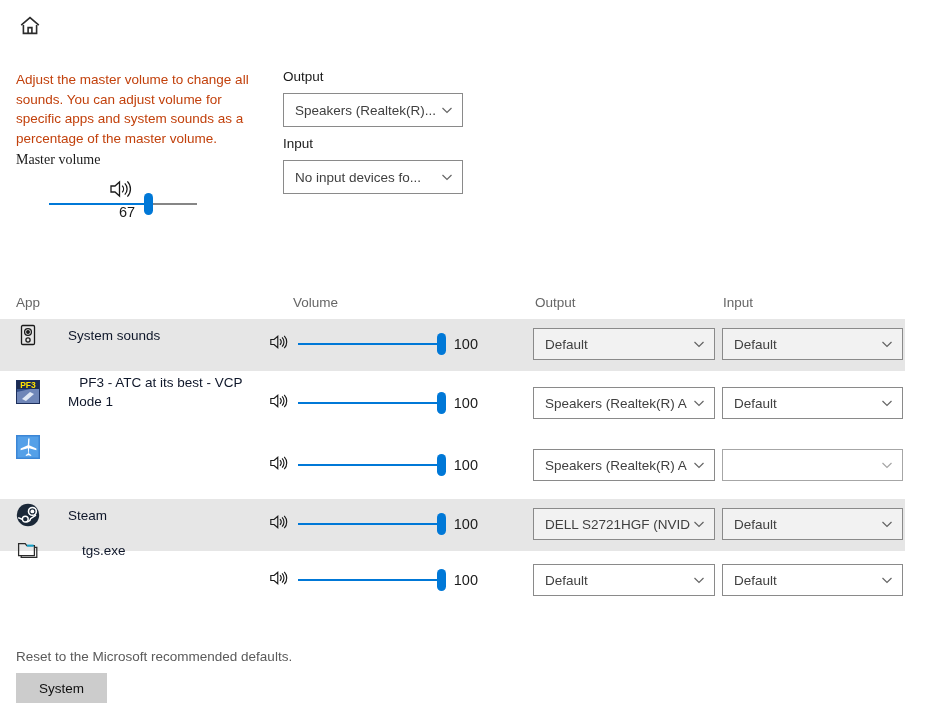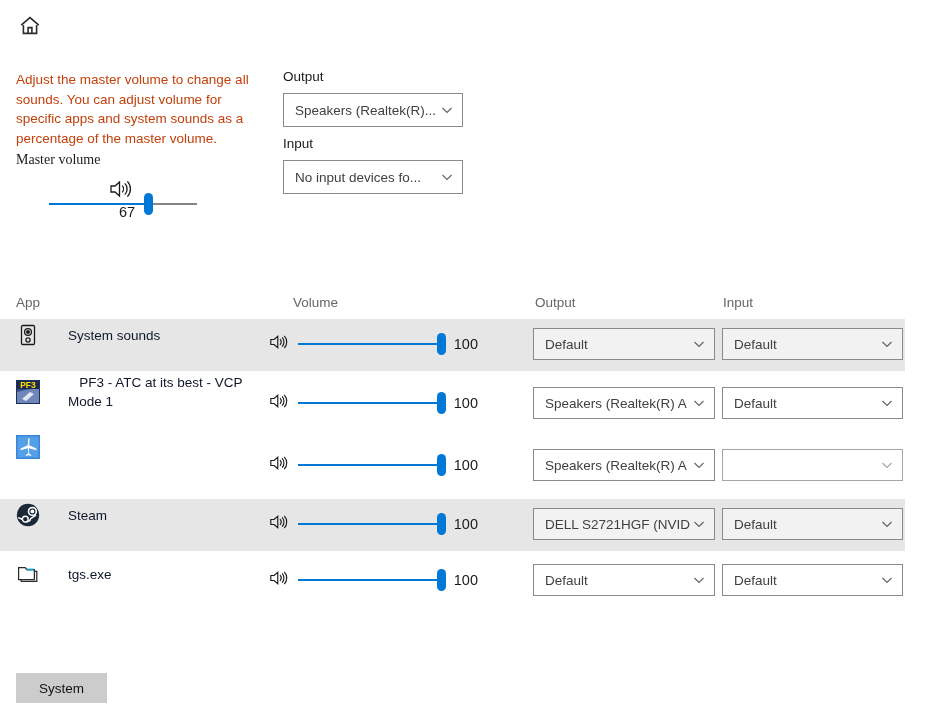--- a/index.html
+++ b/index.html
@@ -343,21 +343,21 @@
             <path d="M2.5 5 L7 9.5 L11.5 5"></path>
           </svg></span>
       </div>
       <div class="combo row-combo inp" style="top: 508px; background: rgb(242, 242, 242);">
         <span class="combo-text">Default</span>
         <span class="chev"><svg width="14" height="14" viewBox="0 0 14 14" fill="none" stroke="#333" stroke-width="1.2">
             <path d="M2.5 5 L7 9.5 L11.5 5"></path>
           </svg></span>
       </div>
       <div class="row" style="top: 558px; height: 52px;"></div>
-      <div class="row-app" style="top: 562px;">
+      <div class="row-app" style="top: 538px; gap: 14px;">
         <span class="app-icon">
           <svg width="24" height="24" viewBox="0 0 24 24" fill="none" stroke="#2b2b2b" stroke-width="1.25">
             <path d="M2.6 5.6 L9.2 5.6 L10.8 7.6 L18.4 7.6 L18.4 17.6 L2.6 17.6 Z"></path>
             <path d="M10.9 7.6 L17.6 7.6" stroke="#12a0c8" stroke-width="2"></path>
             <path d="M18.4 9.4 L20.8 9.4 L20.8 19.4 L5.2 19.4 L5.2 17.6"></path>
           </svg>
         </span>
         <span class="app-name">tgs.exe</span>
       </div>
       <div class="row-slider" style="top: 568px;">
@@ -381,15 +381,16 @@
           </svg></span>
       </div>
       <div class="combo row-combo inp" style="top: 564px;">
         <span class="combo-text">Default</span>
         <span class="chev"><svg width="14" height="14" viewBox="0 0 14 14" fill="none" stroke="#333" stroke-width="1.2">
             <path d="M2.5 5 L7 9.5 L11.5 5"></path>
           </svg></span>
       </div>
     </div>
 
+  <div class="reset-note">Reset to the Microsoft recommended defaults.</div>
   <button class="reset-btn">System</button>
 
 </div>
 
 </body></html>

